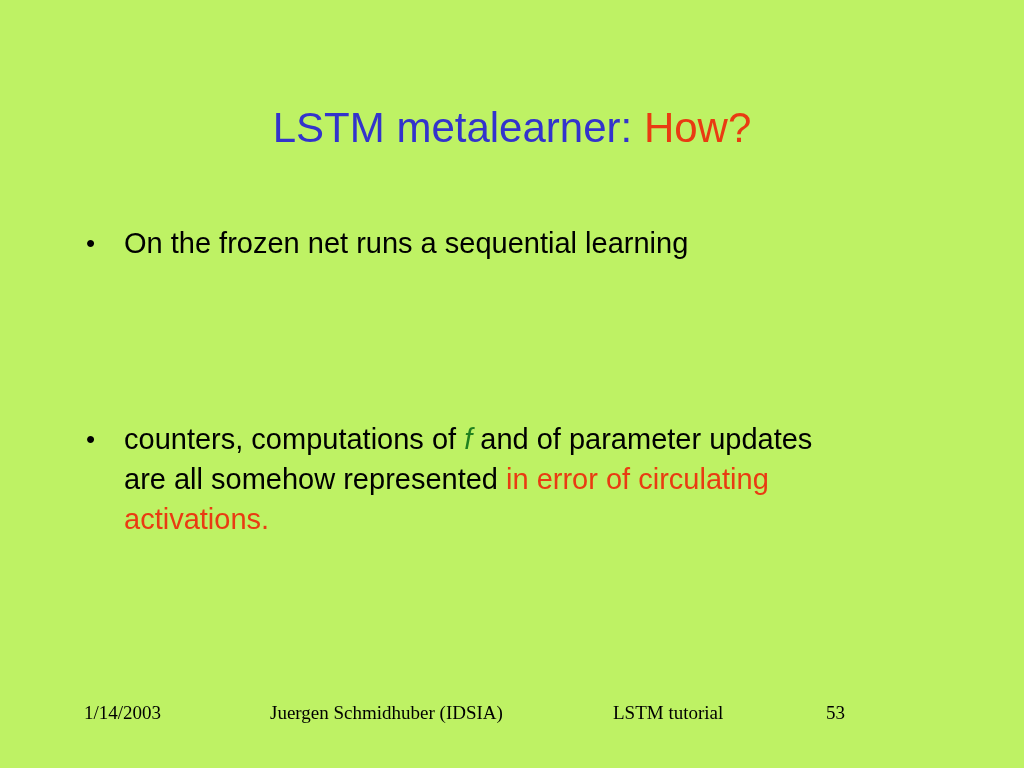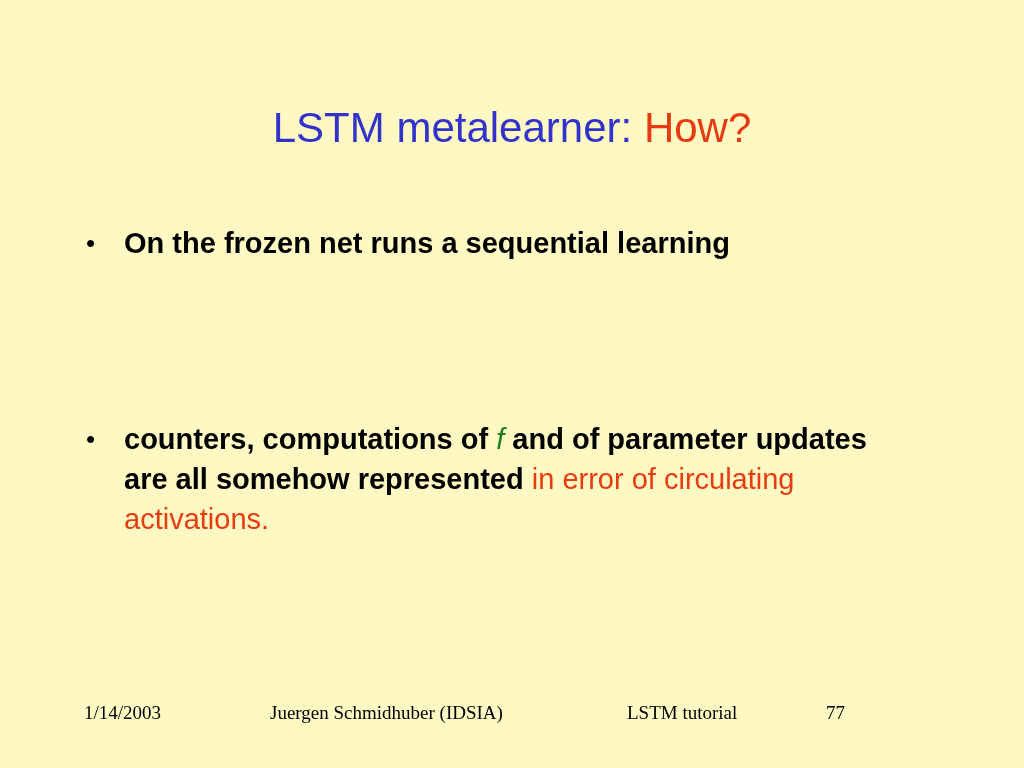--- a/index.html
+++ b/index.html
@@ -7,21 +7,21 @@
   body {
     background: #ffffff;
     font-family: "Liberation Sans", sans-serif;
     overflow: hidden;
     position: relative;
   }
   .slide {
     position: absolute;
     left: 0; top: 0;
     width: 1024px; height: 768px;
-    background: #fef9c3;
+    background: #bef264;
   }
   .slide-title {
     position: absolute;
     left: 0; top: 102px;
     width: 1024px;
     text-align: center;
     font-size: 42px;
     line-height: 52px;
     font-weight: normal;
     letter-spacing: 0px;
@@ -41,36 +41,36 @@
     position: absolute;
     left: -38px;
     top: 0;
     font-size: 26px;
     line-height: 40px;
     color: #000000;
   }
   .bullet-line { white-space: pre; }
   .run-red    { color: #e93b12; }
   .run-green-italic { color: #208020; font-style: italic; }
-  .run-normal { color: #000000; font-weight: bold; }
+  .run-normal { color: #000000; }
   .title-run-blue { color: #3333cc; }
   .title-run-red  { color: #e93b12; }
   .footer {
     position: absolute;
     left: 0; top: 700px;
     width: 933px;
     height: 28px;
     font-family: "Liberation Serif", serif;
     font-size: 19px;
     line-height: 26px;
     color: #000000;
   }
   .footer-date   { position: absolute; left: 84px;  top: 0; white-space: pre; }
   .footer-author { position: absolute; left: 270px; top: 0; white-space: pre; text-align: center; }
-  .footer-deck   { position: absolute; left: 627px; top: 0; white-space: pre; }
+  .footer-deck   { position: absolute; left: 613px; top: 0; white-space: pre; }
   .footer-page   { position: absolute; right: 88px; top: 0; white-space: pre; }
 </style>
 </head>
 <body>
 
 <div class="slide">
 
   <h1 class="slide-title"><span class="title-run-blue">LSTM metalearner: </span><span class="title-run-red">How?</span></h1>
 
   <div class="bullet bullet-1">
@@ -86,16 +86,16 @@
         <div class="bullet-line"><span class="run-normal">counters, computations of </span><span class="run-green-italic">f</span><span class="run-normal"> and of parameter updates</span></div>
         <div class="bullet-line"><span class="run-normal">are all somehow represented </span><span class="run-red">in error of circulating</span></div>
         <div class="bullet-line"><span class="run-red">activations.</span></div>
       </div>
   </div>
 
   <div class="footer">
     <span class="footer-date">1/14/2003</span>
     <span class="footer-author">Juergen Schmidhuber (IDSIA)</span>
     <span class="footer-deck">LSTM tutorial</span>
-    <span class="footer-page">77</span>
+    <span class="footer-page">53</span>
   </div>
 
 </div>
 
 </body></html>

